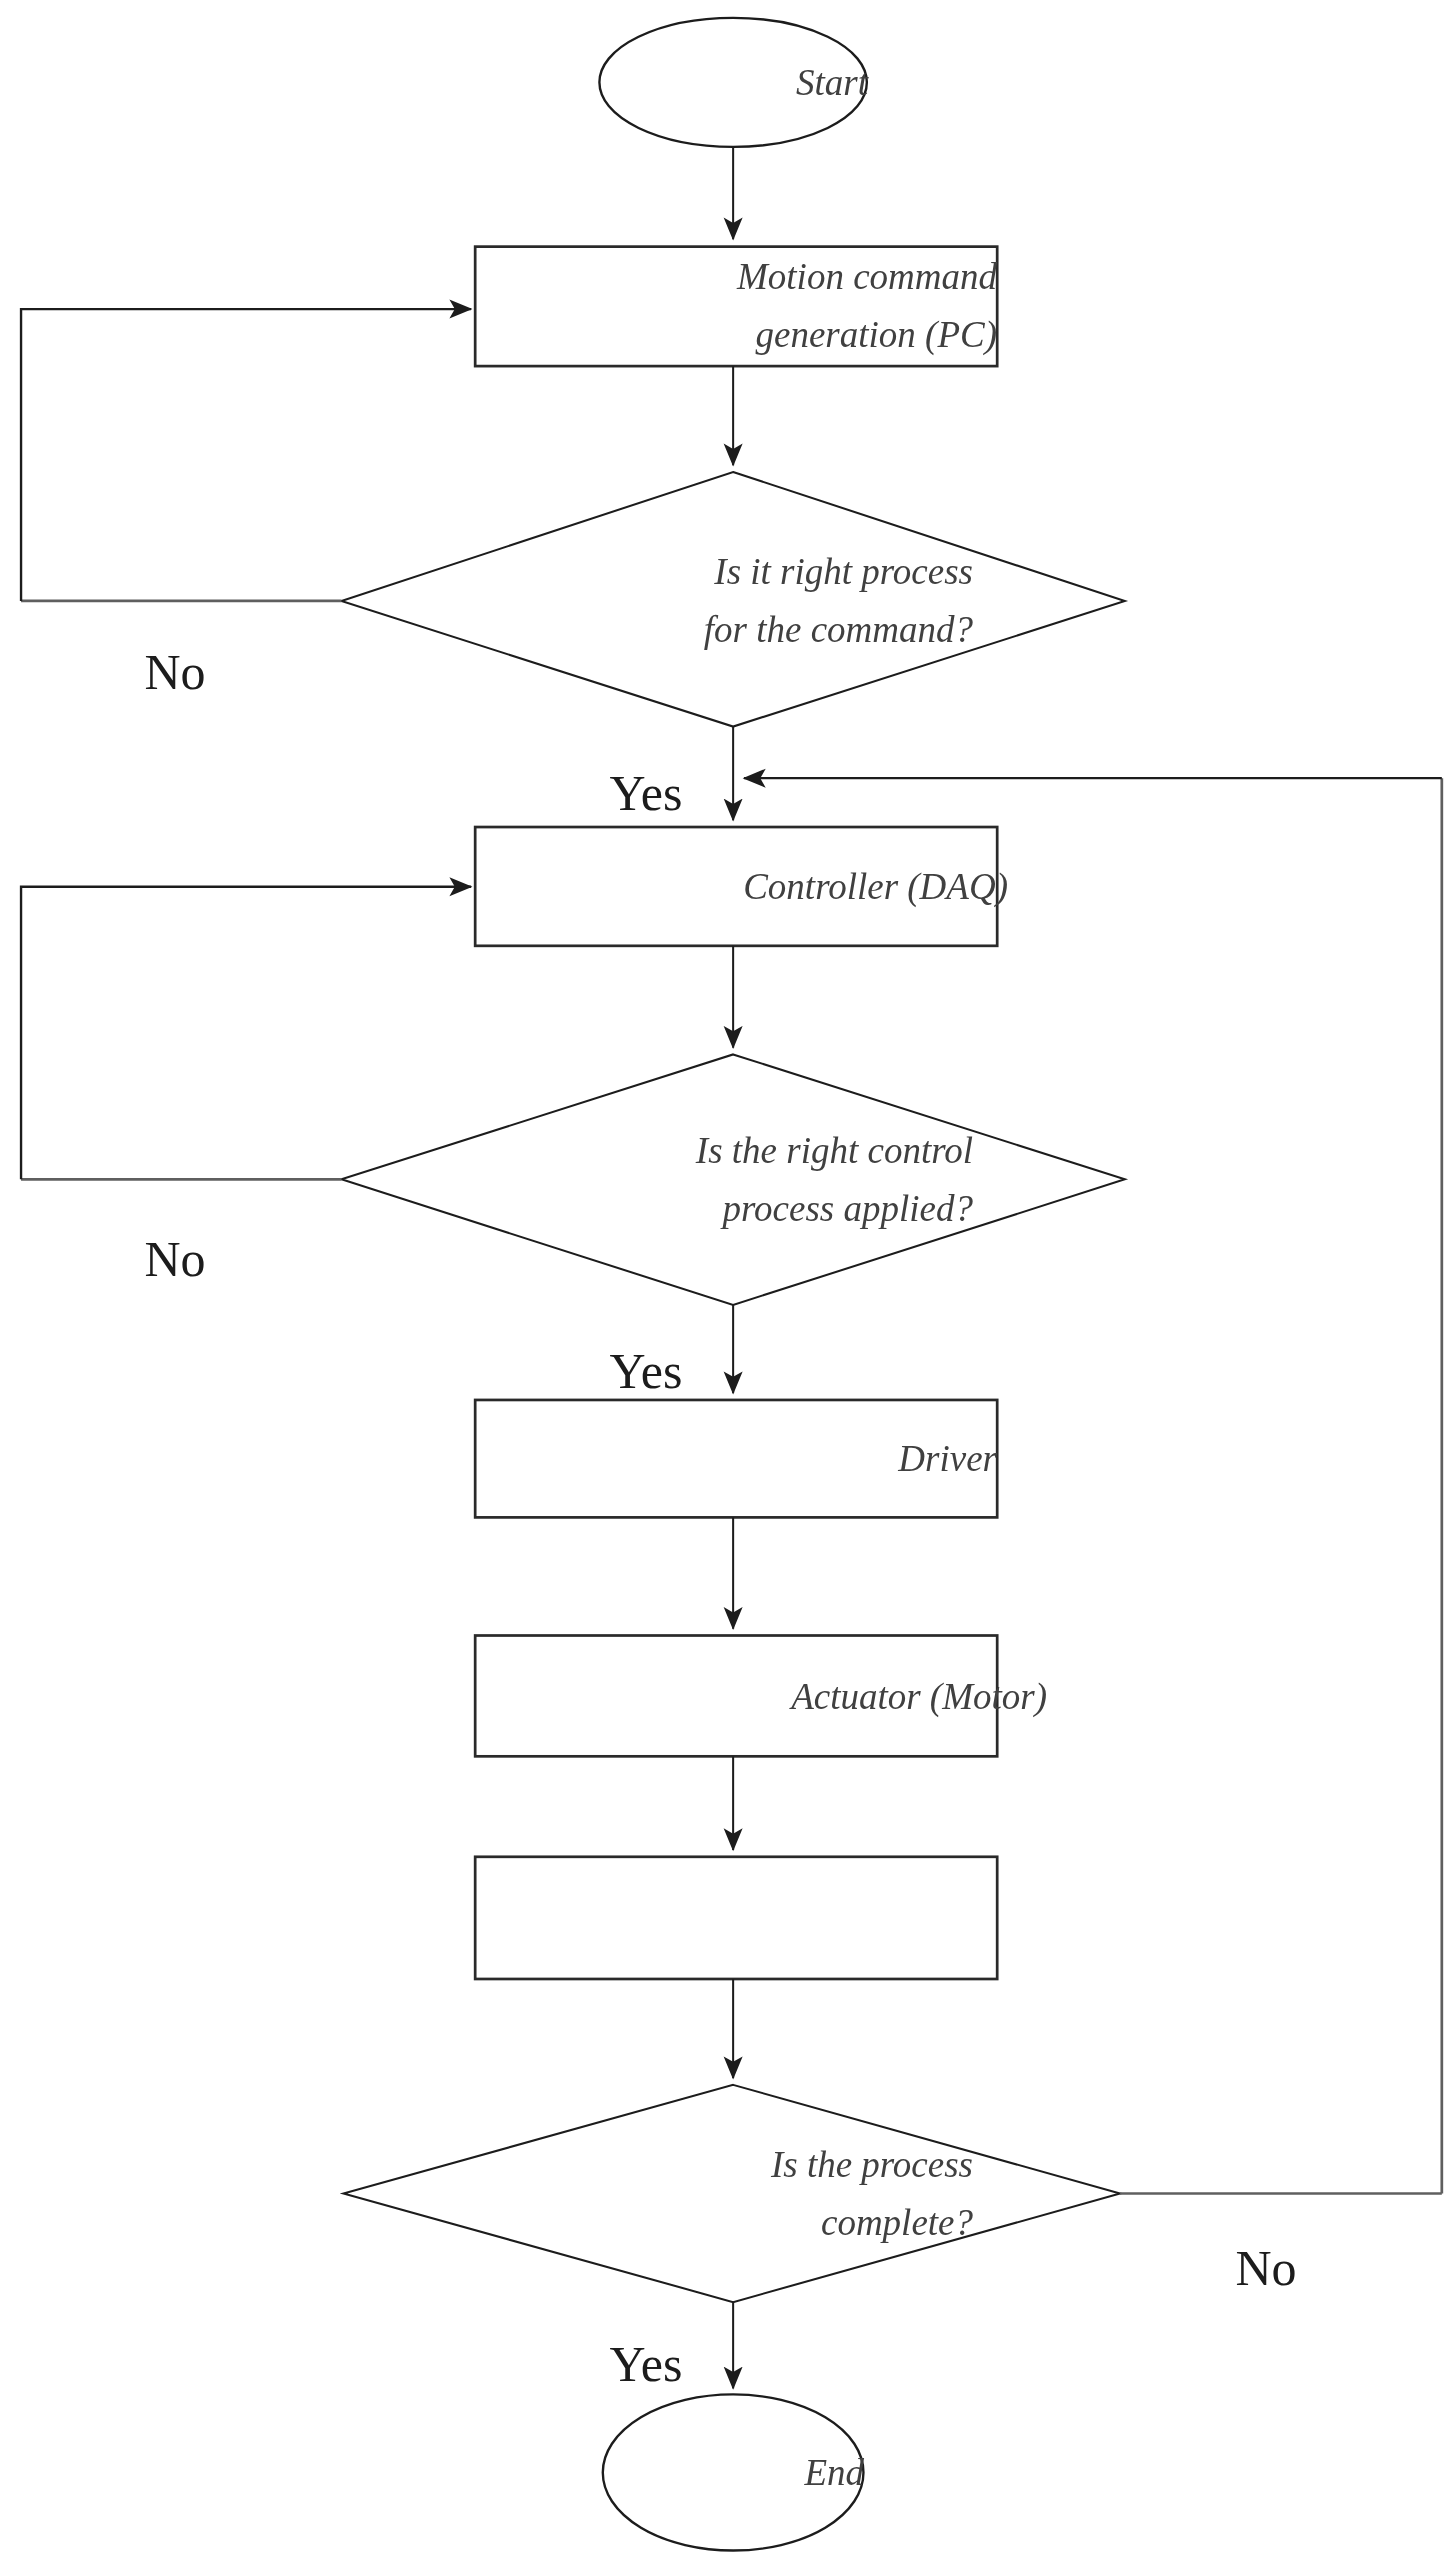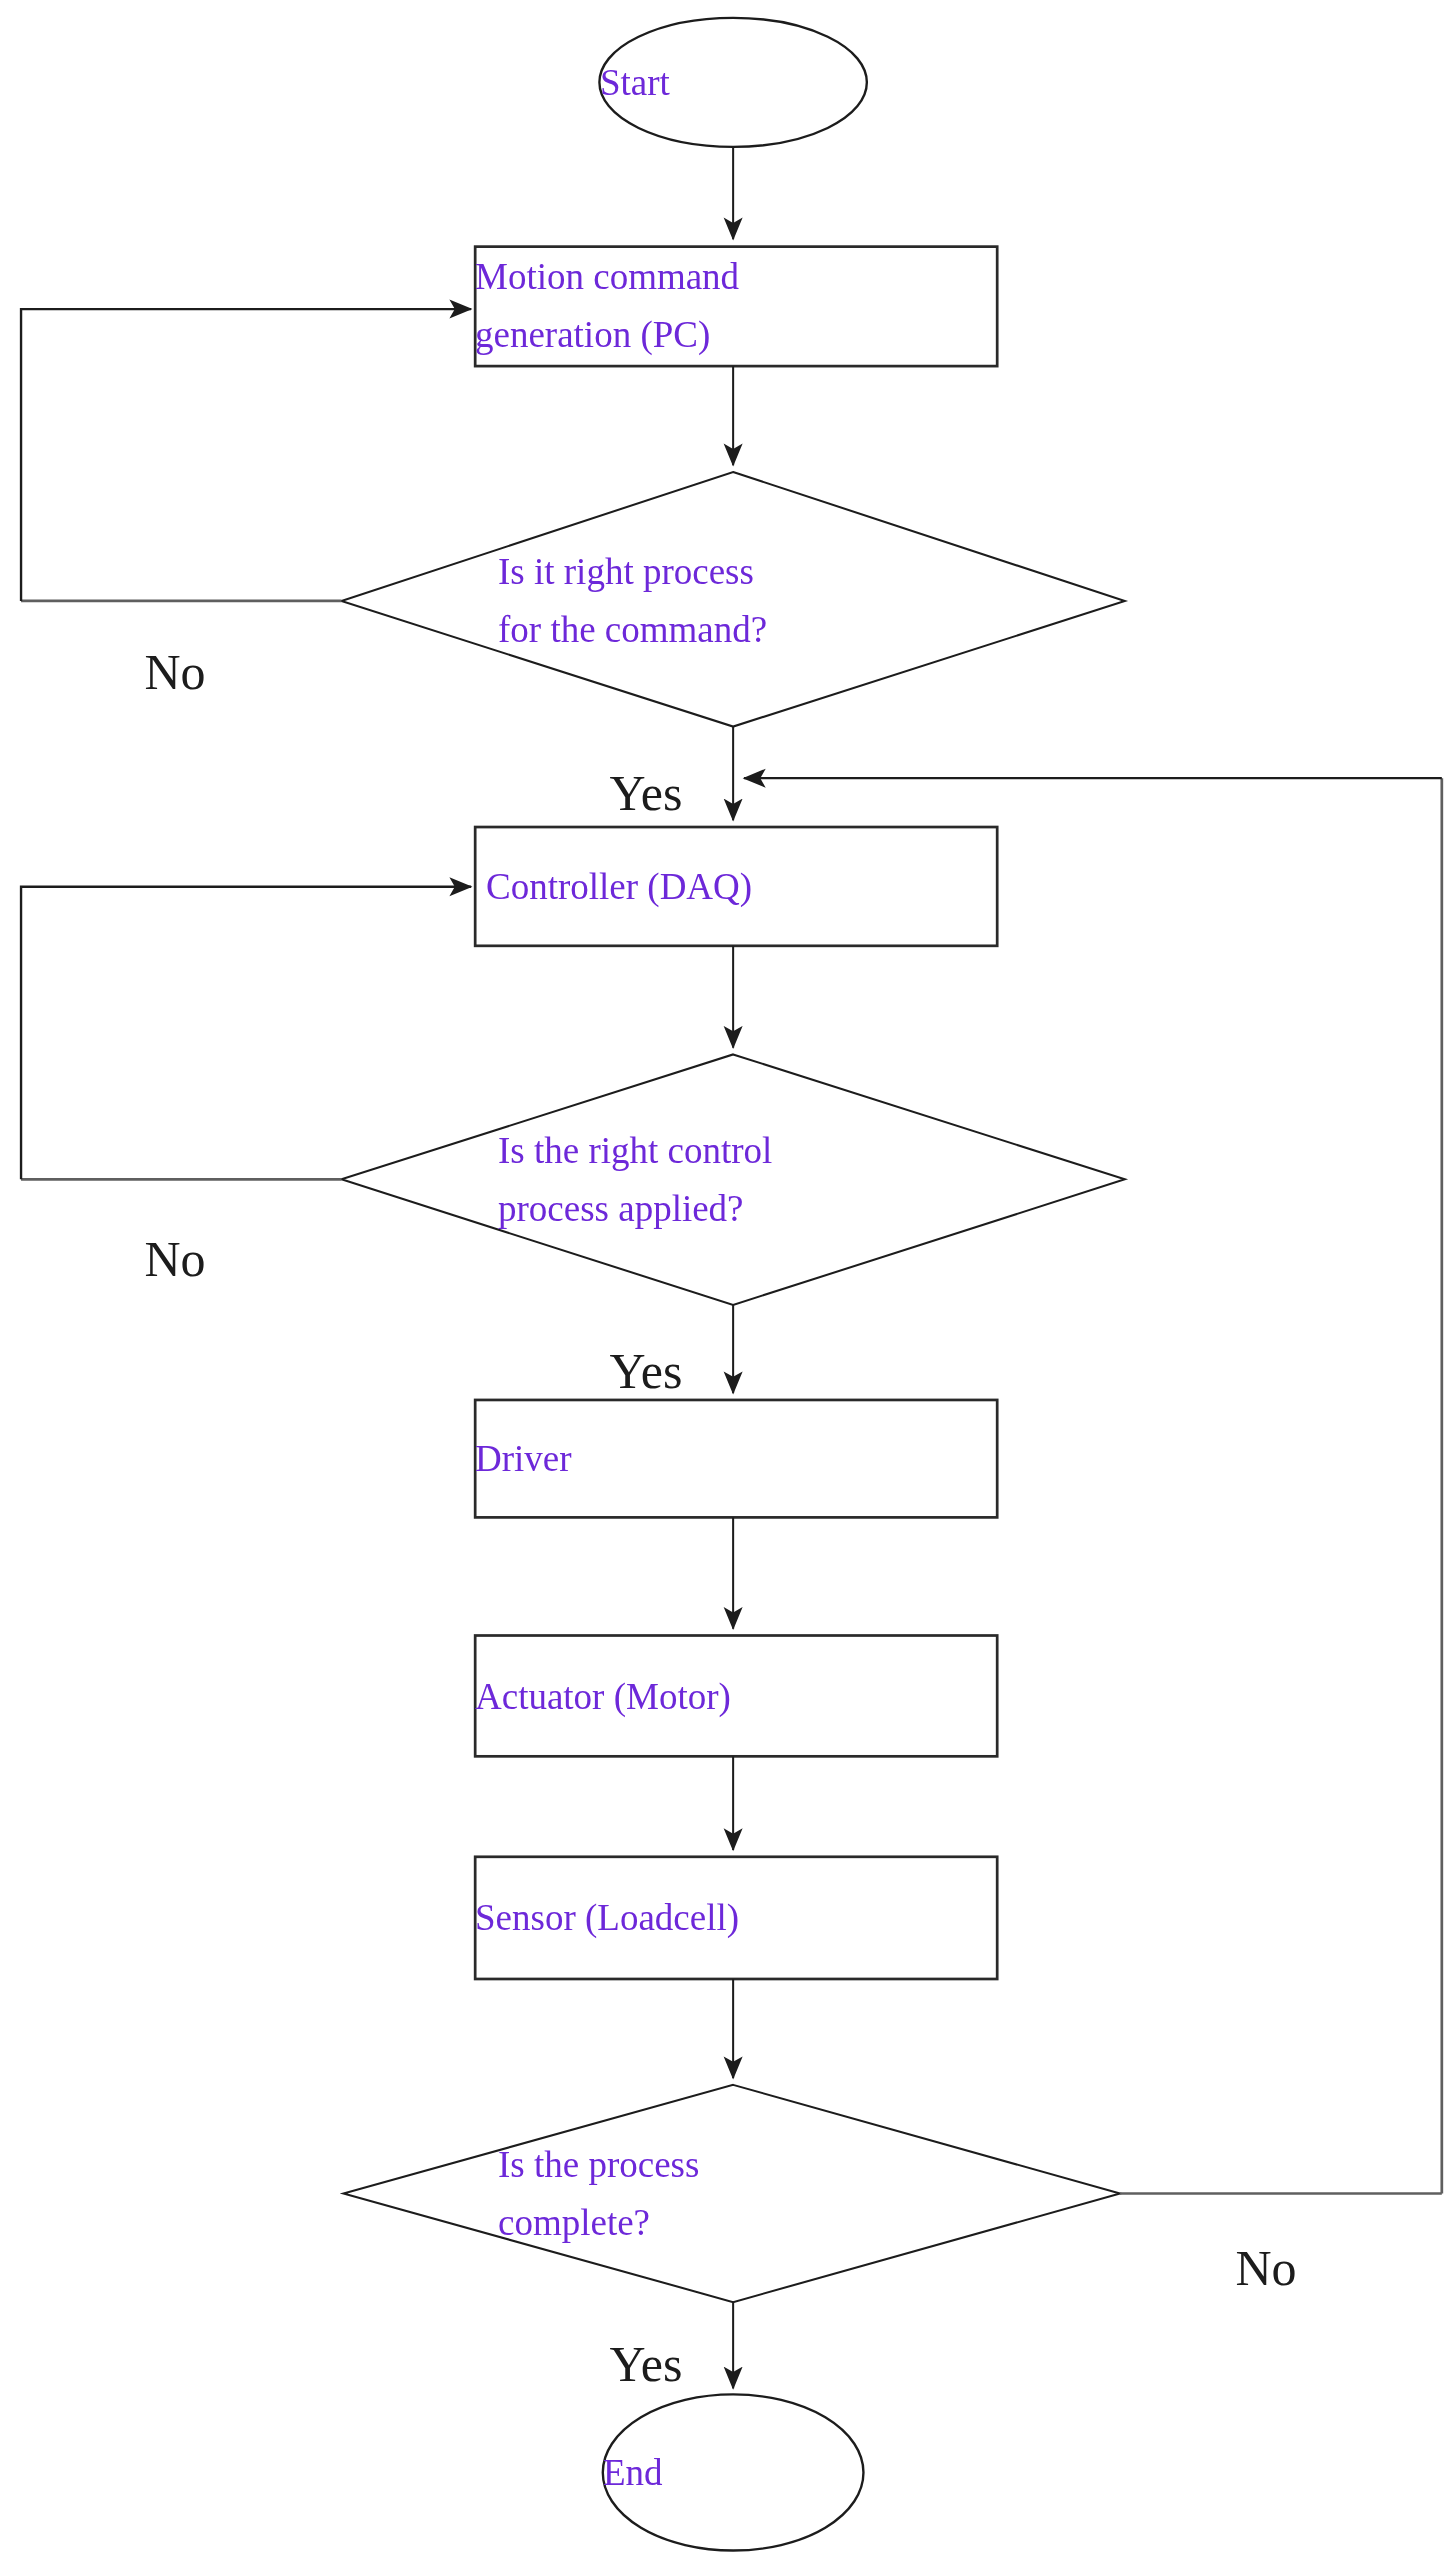--- a/index.html
+++ b/index.html
@@ -14,26 +14,27 @@
   }
   .wires {
     position: absolute;
     left: 0; top: 0;
     width: 1452px; height: 2563px;
   }
   .node-label {
     position: absolute;
     display: flex;
     flex-direction: column;
-    align-items: flex-start;
+    align-items: flex-end;
     justify-content: center;
     text-align: center;
     font-size: 37px;
     line-height: 1.55;
-    color: #6d28d9;
+    color: #404040;
+    font-style: italic;
   }
   .node-label span { display: block; white-space: nowrap; }
   .edge-label {
     position: absolute;
     transform: translate(-50%, -50%);
     font-size: 50px;
     line-height: 1;
     color: #1c1c1c;
     white-space: nowrap;
     margin-top: 12px;
@@ -109,23 +110,20 @@
   </div>
 
   <div class="node-label" style="left:475px; top:1400px; width:522px; height:117px;">
     <span>Driver</span>
   </div>
 
   <div class="node-label" style="left:475px; top:1636px; width:572px; height:121px;">
     <span>Actuator (Motor)</span>
   </div>
 
-  <div class="node-label" style="left:475px; top:1857px; width:522px; height:122px;">
-    <span>Sensor (Loadcell)</span>
-  </div>
 
   <div class="node-label" style="left:498px; top:2085px; width:475px; height:217px;">
     <span>Is the process</span>
     <span>complete?</span>
   </div>
 
   <div class="node-label" style="left:603px; top:2395px; width:261px; height:156px;">
     <span>End</span>
   </div>
 

